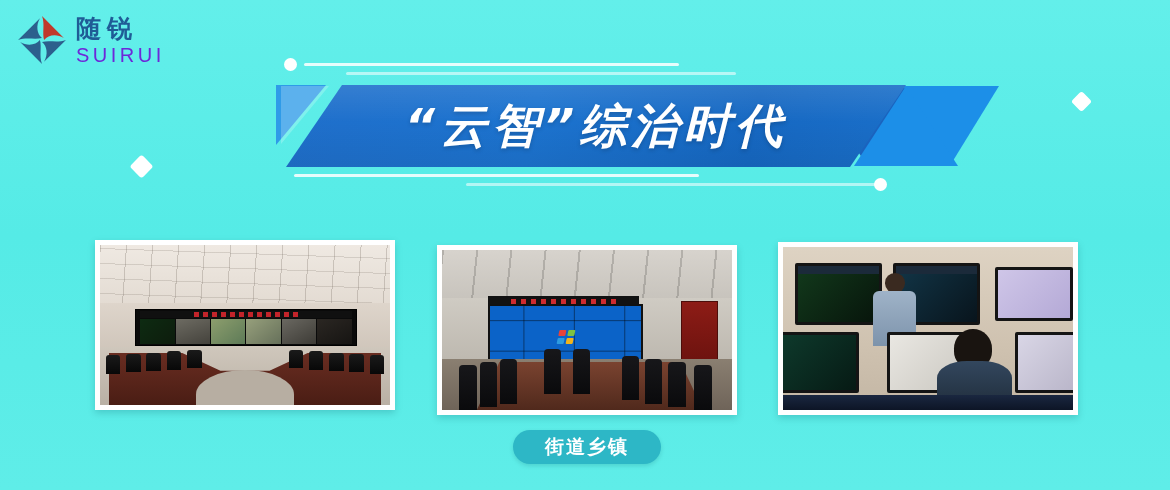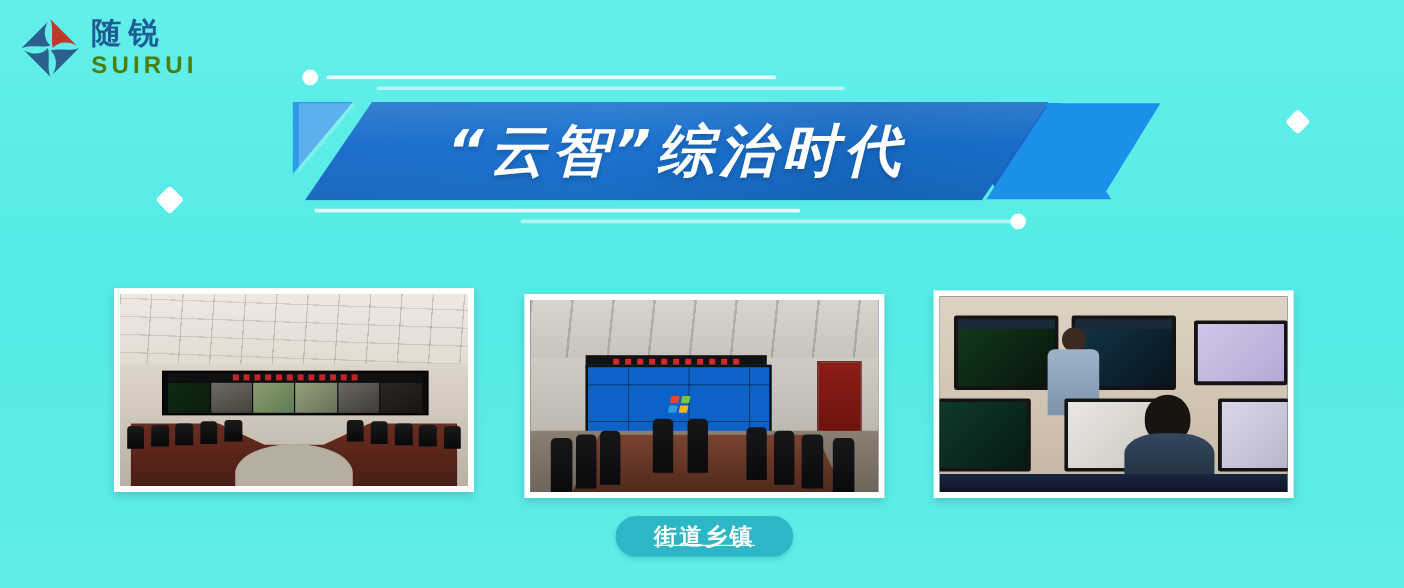--- a/index.html
+++ b/index.html
@@ -47,30 +47,30 @@
     line-height: 1;
   }
   #logo-cn {
     font-size: 25px;
     font-weight: bold;
     color: #1F5C96;
     letter-spacing: 6px;
   }
   #logo-en {
     font-size: 20px;
-    font-weight: bold;
-    color: #4d7c0f;
+    font-weight: normal;
+    color: #6d28d9;
     letter-spacing: 3.5px;
     margin-top: 4px;
   }
 
   
   #banner-wrap {
     position: absolute;
-    left: 244px;
+    left: 276px;
     top: 54px;
     width: 690px;
     height: 140px;
   }
   .deco-line {
     position: absolute;
     background: rgba(255,255,255,0.85);
     height: 3px;
     border-radius: 2px;
   }
@@ -496,21 +496,21 @@
       <div class="s2-chair" style="left:13%; top:70%;"></div>
       <div class="s2-chair" style="left:20%; top:68%;"></div>
       <div class="s2-chair" style="left:35%; top:62%;"></div>
       <div class="s2-chair" style="left:45%; top:62%;"></div>
       <div class="s2-chair" style="left:62%; top:66%;"></div>
       <div class="s2-chair" style="left:70%; top:68%;"></div>
       <div class="s2-chair" style="left:78%; top:70%;"></div>
       <div class="s2-chair" style="left:87%; top:72%;"></div>
     </div>
   </div>
-  <div class="card-label" style="left:513px; top:430px; width:148px;text-decoration:underline;">街道乡镇</div>
+  <div class="card-label" style="left:513px; top:430px; width:148px;">街道乡镇</div>
 
   <div class="card" style="left:778px; top:242px; width:290px; height:163px;">
     <div class="card-photo">
       <div class="scene3-wall"></div>
 
       <div class="s3-mon" style="left:4%; top:10%; width:28%; height:34%;">
         <div class="s3-mon-inner" style="background:linear-gradient(135deg,#123a1c,#07140b);"></div>
         <div class="s3-bar"></div>
       </div>
       <div class="s3-mon" style="left:38%; top:10%; width:28%; height:34%;">

